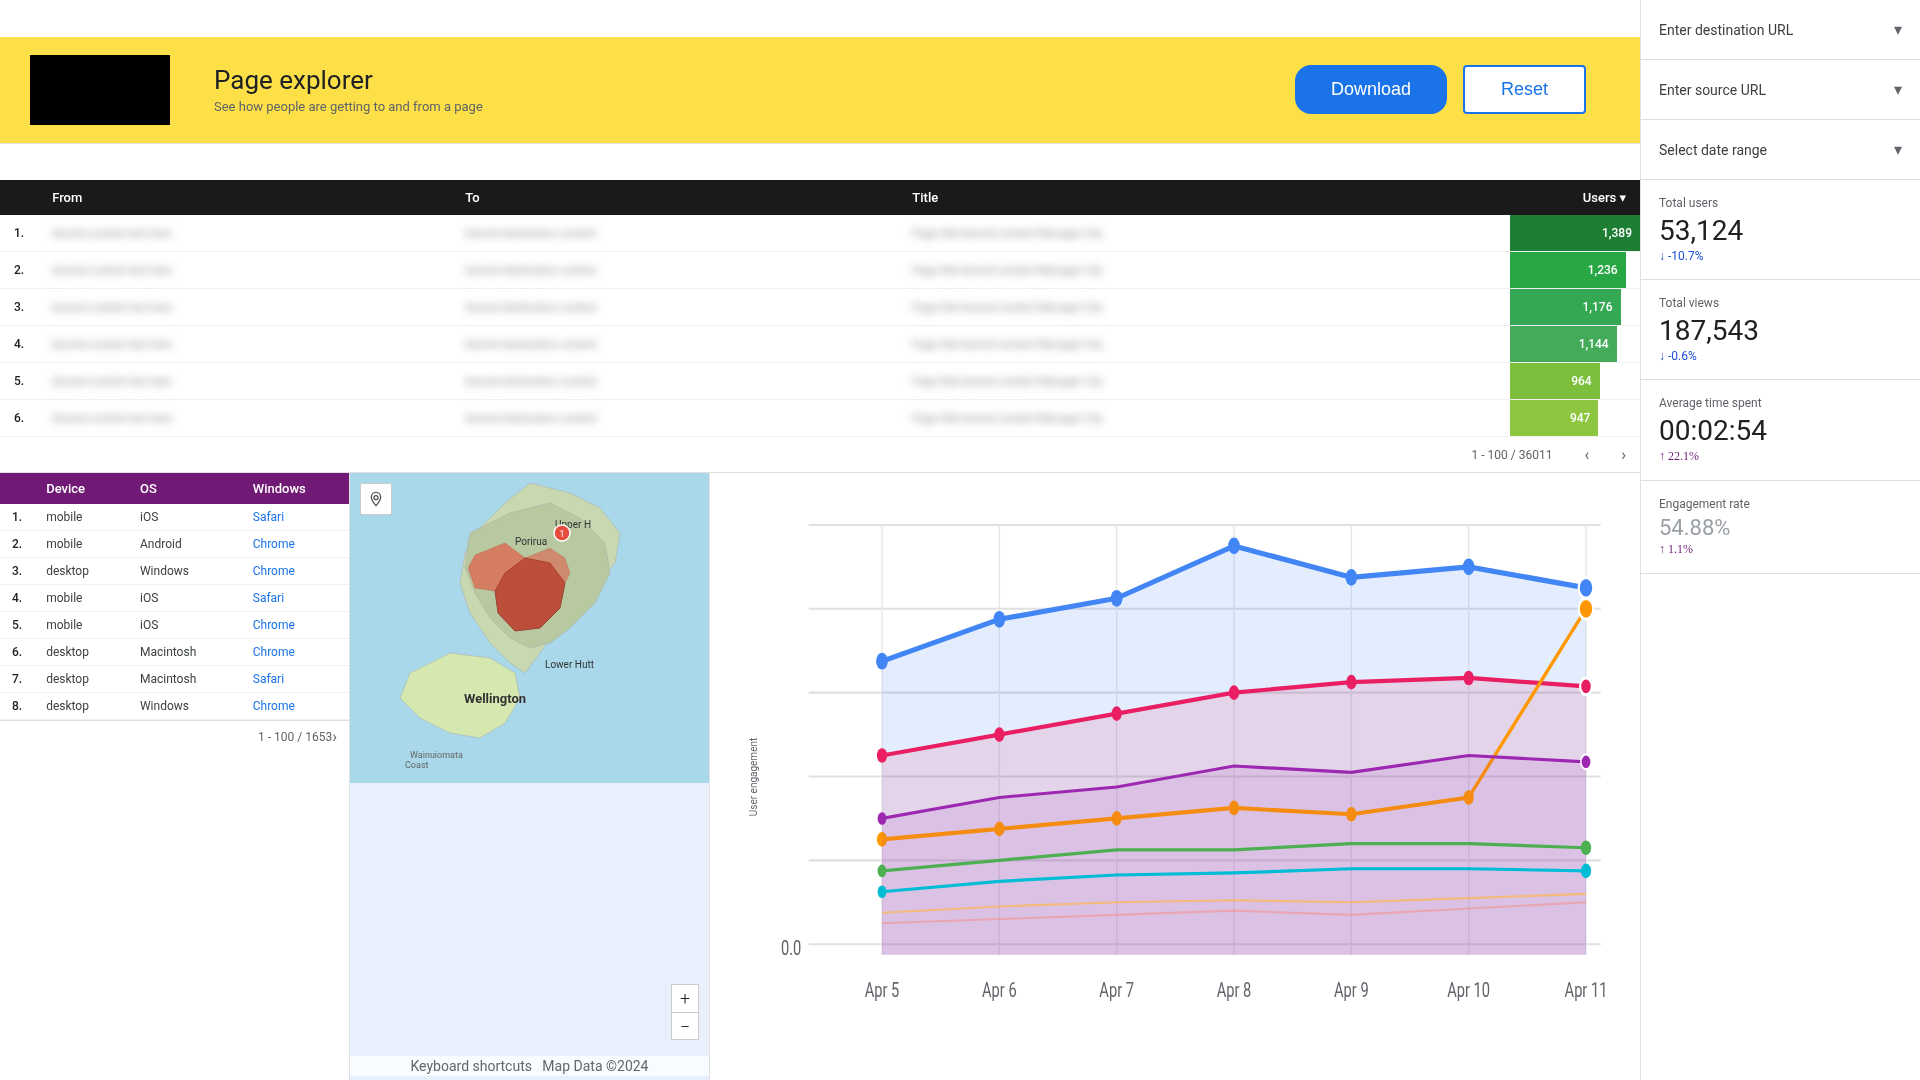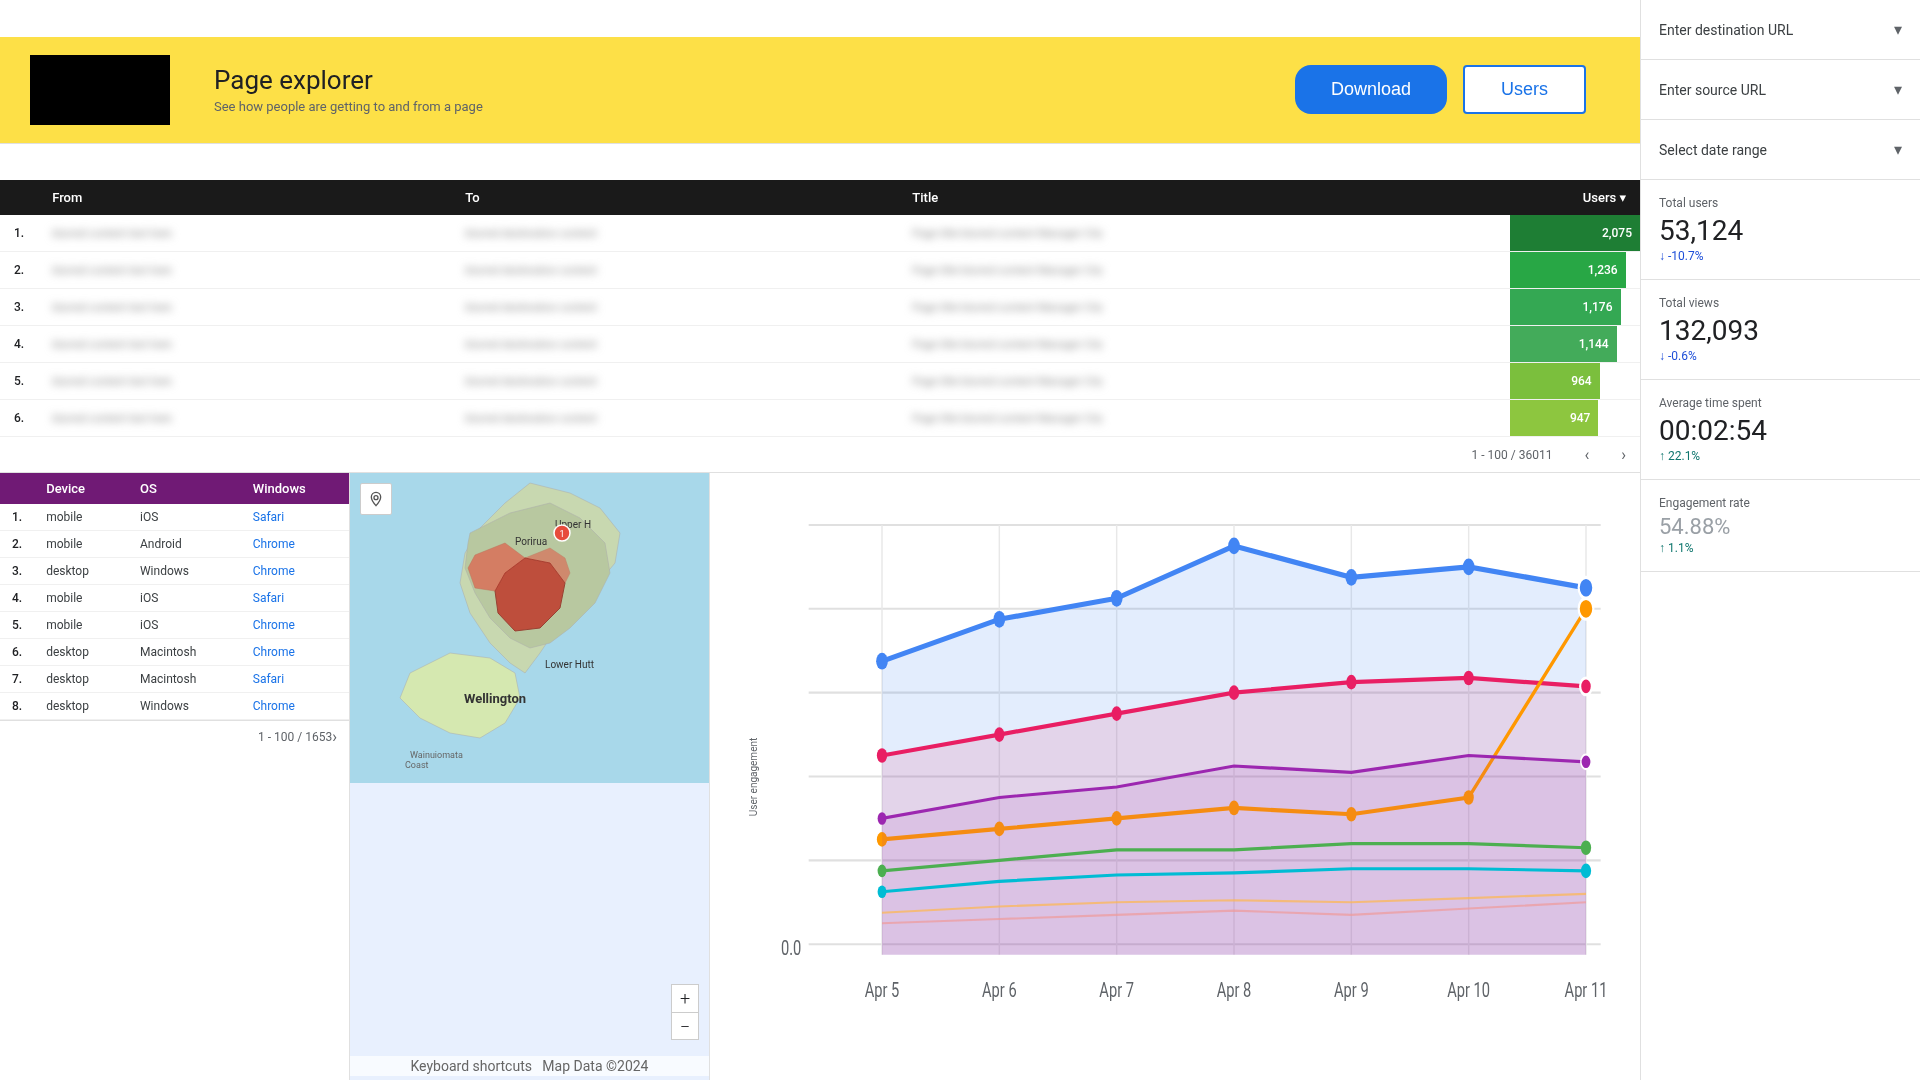--- a/index.html
+++ b/index.html
@@ -19,21 +19,21 @@
     .filter-dropdown { border-bottom: 1px solid #e0e0e0; padding: 20px 18px; display: flex; justify-content: space-between; align-items: center; cursor: pointer; }
     .filter-dropdown span { font-size: 14px; color: #3c4043; }
     .filter-dropdown .arrow { color: #5f6368; font-size: 16px; }
 
     
     .stat-card { border-bottom: 1px solid #e0e0e0; padding: 16px 18px; }
     .stat-label { font-size: 12px; color: #5f6368; margin-bottom: 4px; }
     .stat-value { font-size: 28px; font-weight: 400; color: #202124; }
     .stat-change { font-size: 12px; margin-top: 2px; }
     .stat-change.negative { color: #1d4ed8; }
-    .stat-change.positive { color: #0f766e; }
+    .stat-change.positive { color: #701a75; font-family: Liberation Serif, serif; }
 
     
     .main-content { display: flex; flex: 1; overflow: hidden; }
     .content-area { flex: 1; display: flex; flex-direction: column; overflow: hidden; }
 
     
     .top-table-container { flex-shrink: 0; border-bottom: 1px solid #e0e0e0; }
     .data-table { width: 100%; border-collapse: collapse; }
     .data-table thead tr { background: #1a1a1a; color: #fff; }
     .data-table thead th { padding: 10px 14px; text-align: left; font-weight: 500; font-size: 13px; }
@@ -83,21 +83,21 @@
 
   <div class="top-header">
     <div style="flex:1; display:flex; align-items:center; padding: 18px 30px; border-bottom: 1px solid #e0e0e0; background:#fde047;">
       <div class="logo-box"></div>
       <div class="header-title" style="margin-left:20px;">
         <h1>Page explorer</h1>
         <p>See how people are getting to and from a page</p>
       </div>
       <div class="header-actions">
         <button class="btn-download">Download</button>
-        <button class="btn-reset">Users</button>
+        <button class="btn-reset">Reset</button>
       </div>
     </div>
 
     <div class="right-panel" style="height: auto; border-left: 1px solid #e0e0e0;">
       <div class="filter-dropdown">
         <span>Enter destination URL</span>
         <span class="arrow">▾</span>
       </div>
       <div class="filter-dropdown">
         <span>Enter source URL</span>
@@ -124,21 +124,21 @@
               <th class="users-col" style="cursor:pointer;">Users ▾</th>
             </tr>
           </thead>
           <tbody id="main-table-body">
           <tr>
       <td class="num">1.</td>
       <td><span class="blurred">blurred content text here</span></td>
       <td><span class="blurred">blurred destination content</span></td>
       <td><span class="blurred">Page title blurred content Manager City</span></td>
       <td class="users-bar-cell">
-        <div class="users-bar" style="background:#1e7e34; width:100%;">2,075</div>
+        <div class="users-bar" style="background:#1e7e34; width:100%;">1,389</div>
       </td>
     </tr>
               <tr>
       <td class="num">2.</td>
       <td><span class="blurred">blurred content text here</span></td>
       <td><span class="blurred">blurred destination content</span></td>
       <td><span class="blurred">Page title blurred content Manager City</span></td>
       <td class="users-bar-cell">
         <div class="users-bar" style="background:#28a745; width:89%;">1,236</div>
       </td>
@@ -380,21 +380,21 @@
     </div>
 
     <div class="right-panel" style="height: auto; display:flex; flex-direction:column; justify-content: flex-start; border-left: 1px solid #e0e0e0;">
       <div class="stat-card">
         <div class="stat-label">Total users</div>
         <div class="stat-value">53,124</div>
         <div class="stat-change negative">↓ -10.7%</div>
       </div>
       <div class="stat-card">
         <div class="stat-label">Total views</div>
-        <div class="stat-value">132,093</div>
+        <div class="stat-value">187,543</div>
         <div class="stat-change negative">↓ -0.6%</div>
       </div>
       <div class="stat-card">
         <div class="stat-label">Average time spent</div>
         <div class="stat-value">00:02:54</div>
         <div class="stat-change positive">↑ 22.1%</div>
       </div>
       <div class="stat-card">
         <div class="stat-label">Engagement rate</div>
         <div class="stat-value" style="font-size:22px; color:#9aa0a6;">54.88%</div>

